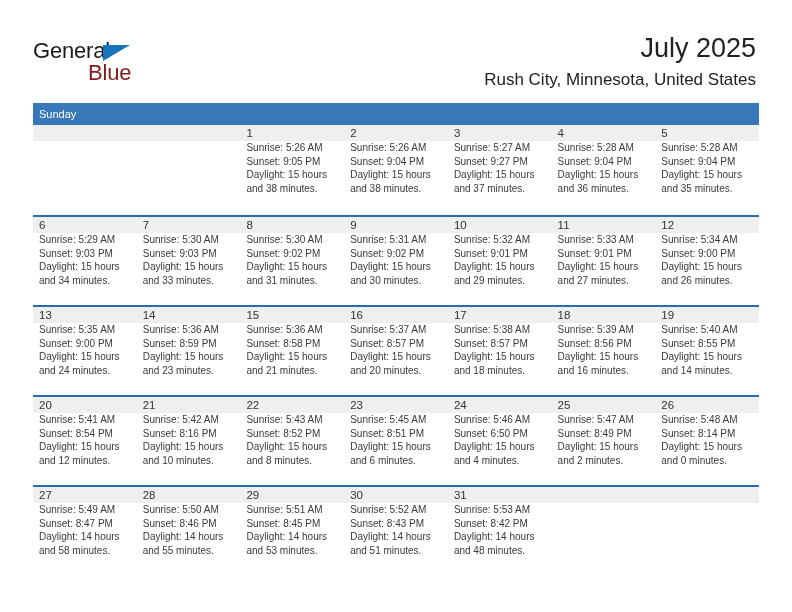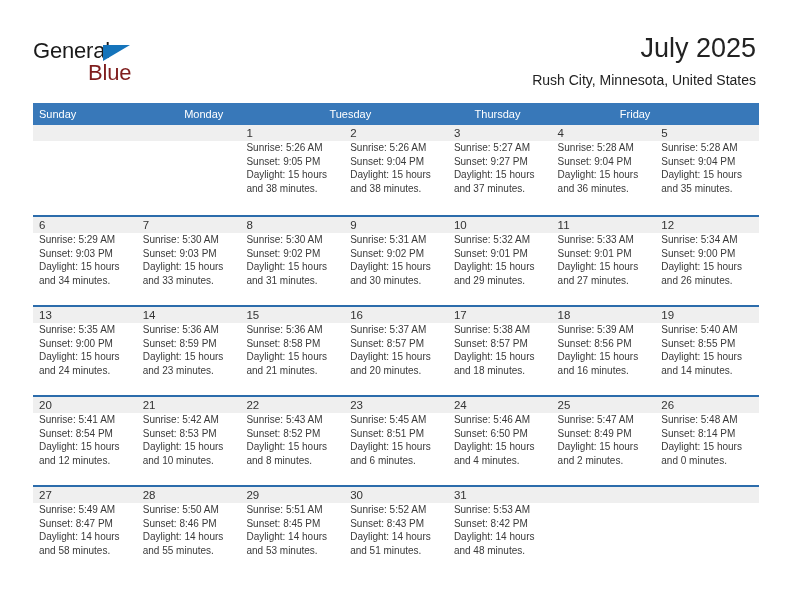--- a/index.html
+++ b/index.html
@@ -74,40 +74,41 @@
     text-align: right;
     margin-left: 20px;
   }
   .cal-title {
     font-size: 27px;
     color: #222222;
     line-height: 32px;
     white-space: nowrap;
   }
   .cal-subtitle {
-    font-size: 14px;
+    font-size: 17px;
     color: #222222;
     line-height: 20px;
     margin-top: 6px;
     white-space: nowrap;
   }
 
   
   .calendar {
     position: absolute;
     left: 33px;
     top: 103px;
     width: 726px;
   }
 
   .weekday-row {
     display: flex;
     width: 726px;
     height: 22px;
     background: #3878b9;
+    flex-direction: column;
   }
   .weekday-cell {
     flex: 1 1 0;
     box-sizing: border-box;
     padding-left: 6px;
     color: #ffffff;
     font-size: 11px;
     line-height: 22px;
     white-space: nowrap;
   }
@@ -346,21 +347,21 @@
             <div class="day-cell">
               <div class="day-num">20</div>
               <div class="day-info">Sunrise: 5:41 AM
 Sunset: 8:54 PM
 Daylight: 15 hours
 and 12 minutes.</div>
             </div>
             <div class="day-cell">
               <div class="day-num">21</div>
               <div class="day-info">Sunrise: 5:42 AM
-Sunset: 8:53 PM
+Sunset: 8:16 PM
 Daylight: 15 hours
 and 10 minutes.</div>
             </div>
             <div class="day-cell">
               <div class="day-num">22</div>
               <div class="day-info">Sunrise: 5:43 AM
 Sunset: 8:52 PM
 Daylight: 15 hours
 and 8 minutes.</div>
             </div>

